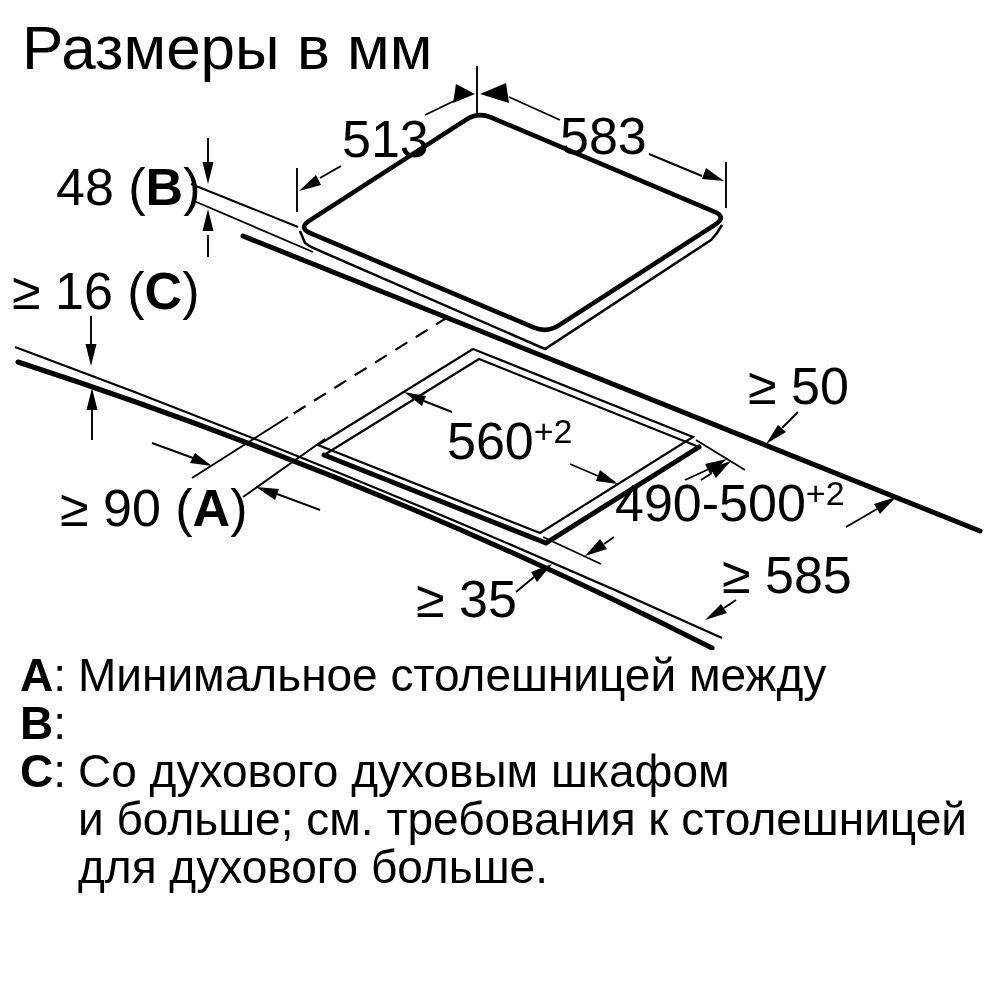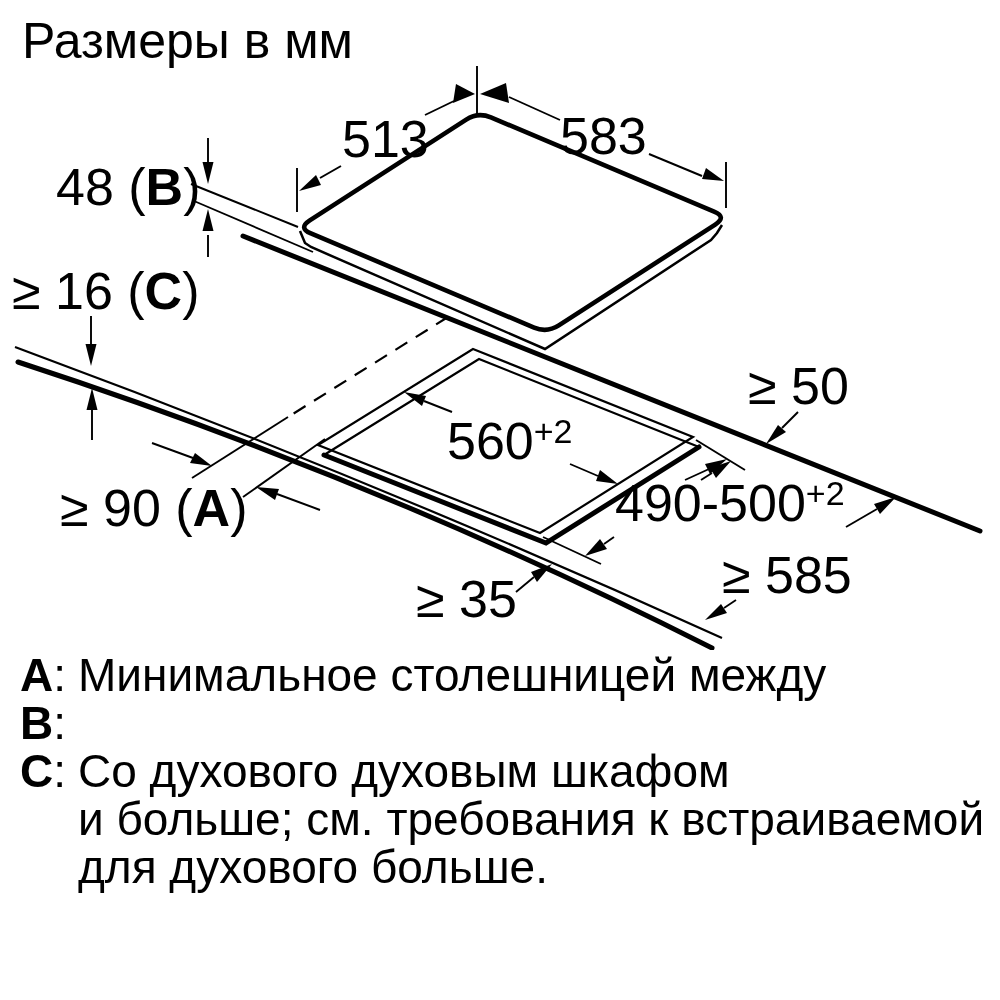--- a/index.html
+++ b/index.html
@@ -1,18 +1,18 @@
 <!DOCTYPE html>
 <html><head>
 <meta charset="utf-8">
 <style>
   html,body{margin:0;padding:0;background:#ffffff;}
   .stage{position:relative;width:1000px;height:1000px;background:#ffffff;
          font-family:"Liberation Sans",sans-serif;color:#000;overflow:hidden;}
-  .title{position:absolute;left:22px;top:12px;font-size:50px;letter-spacing:0;}
+  .title{position:absolute;left:22px;top:12px;font-size:62px;letter-spacing:0;}
   svg.diagram{position:absolute;left:0;top:0;}
   
   .dl{stroke:#000;stroke-width:1.9;fill:none;}
   .thin{stroke:#000;stroke-width:2.2;fill:none;}
   .mid{stroke:#000;stroke-width:2.5;fill:none;}
   .panel{stroke:#000;stroke-width:4.6;fill:none;stroke-linejoin:round;}
   .thick{stroke:#000;stroke-width:5;fill:none;stroke-linecap:round;}
   .dash{stroke:#000;stroke-width:2.2;fill:none;stroke-dasharray:14 10;}
   .ah{fill:#000;stroke:none;}
   text.dim{font-family:"Liberation Sans",sans-serif;font-size:52px;fill:#000;}
@@ -150,21 +150,21 @@
     </div>
     <div class="lrow">
       <span class="lkey"><span class="lb">B</span><span>:</span></span>
     </div>
     <div class="lrow">
       <span class="lkey"><span class="lb">C</span><span>:</span></span>
       <span class="ltext">Со духового духовым шкафом</span>
     </div>
     <div class="lrow">
       <span class="lkey"><span class="lb"></span><span></span></span>
-      <span class="ltext">и больше; см. требования к встраиваемой</span>
+      <span class="ltext">и больше; см. требования к столешницей</span>
     </div>
     <div class="lrow">
       <span class="lkey"><span class="lb"></span><span></span></span>
       <span class="ltext">для духового больше.</span>
     </div>
   </div>
 
 </div>
 
 </body></html>

